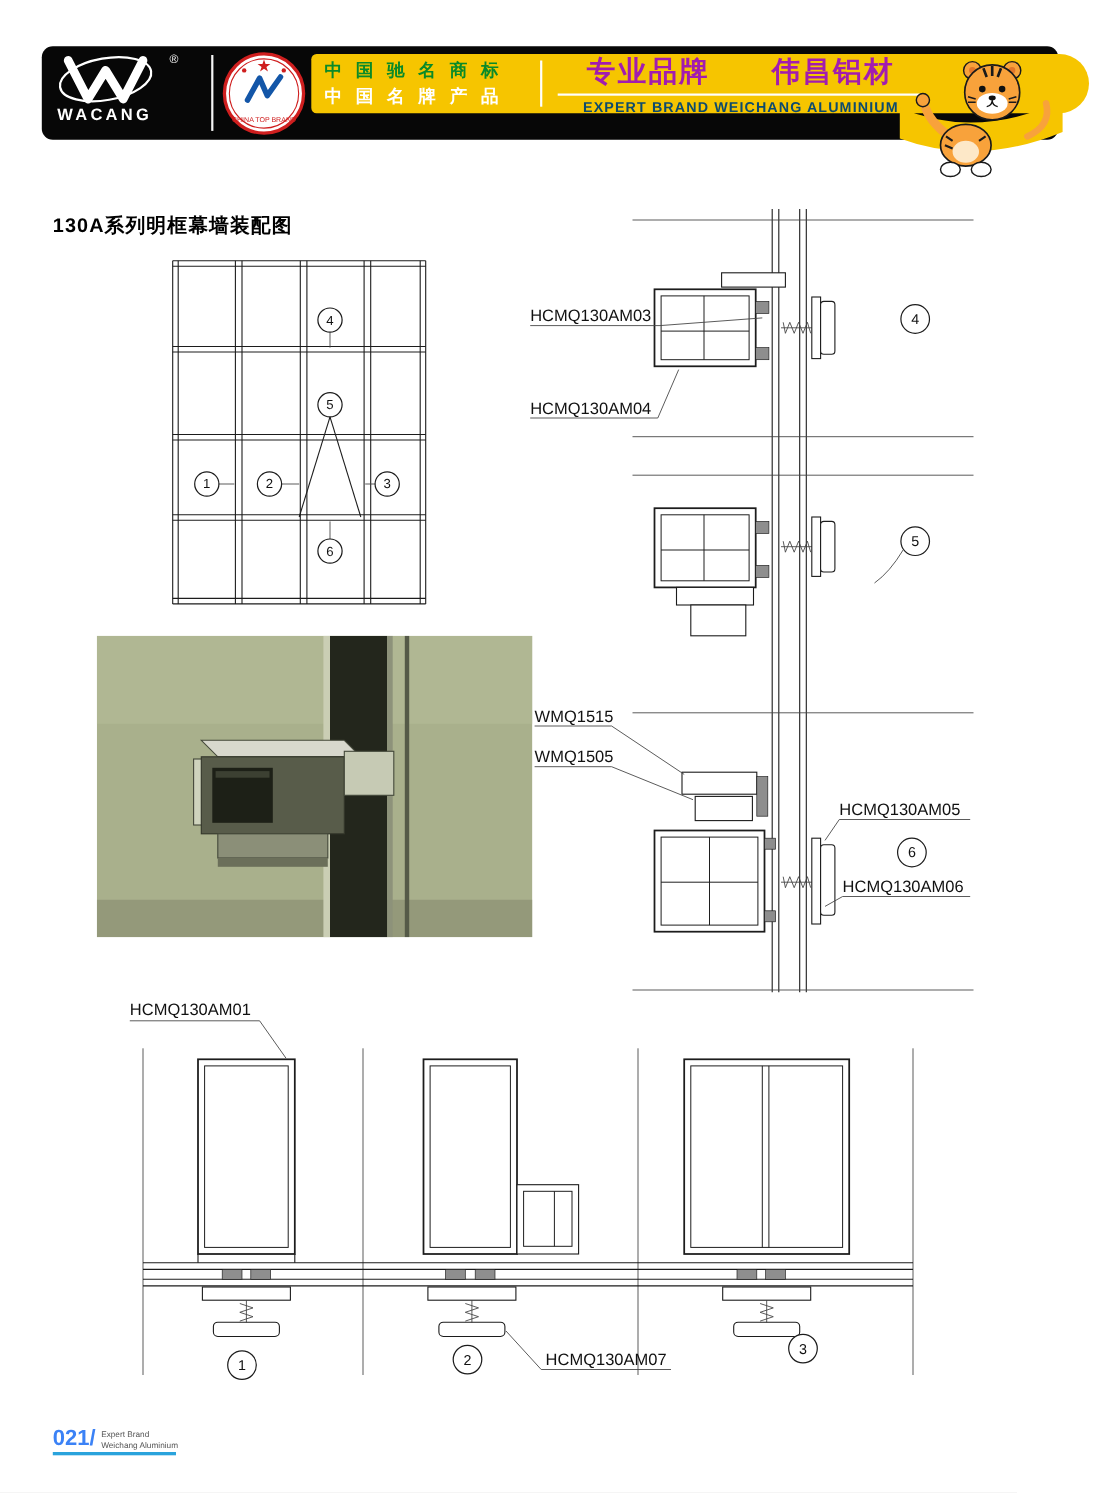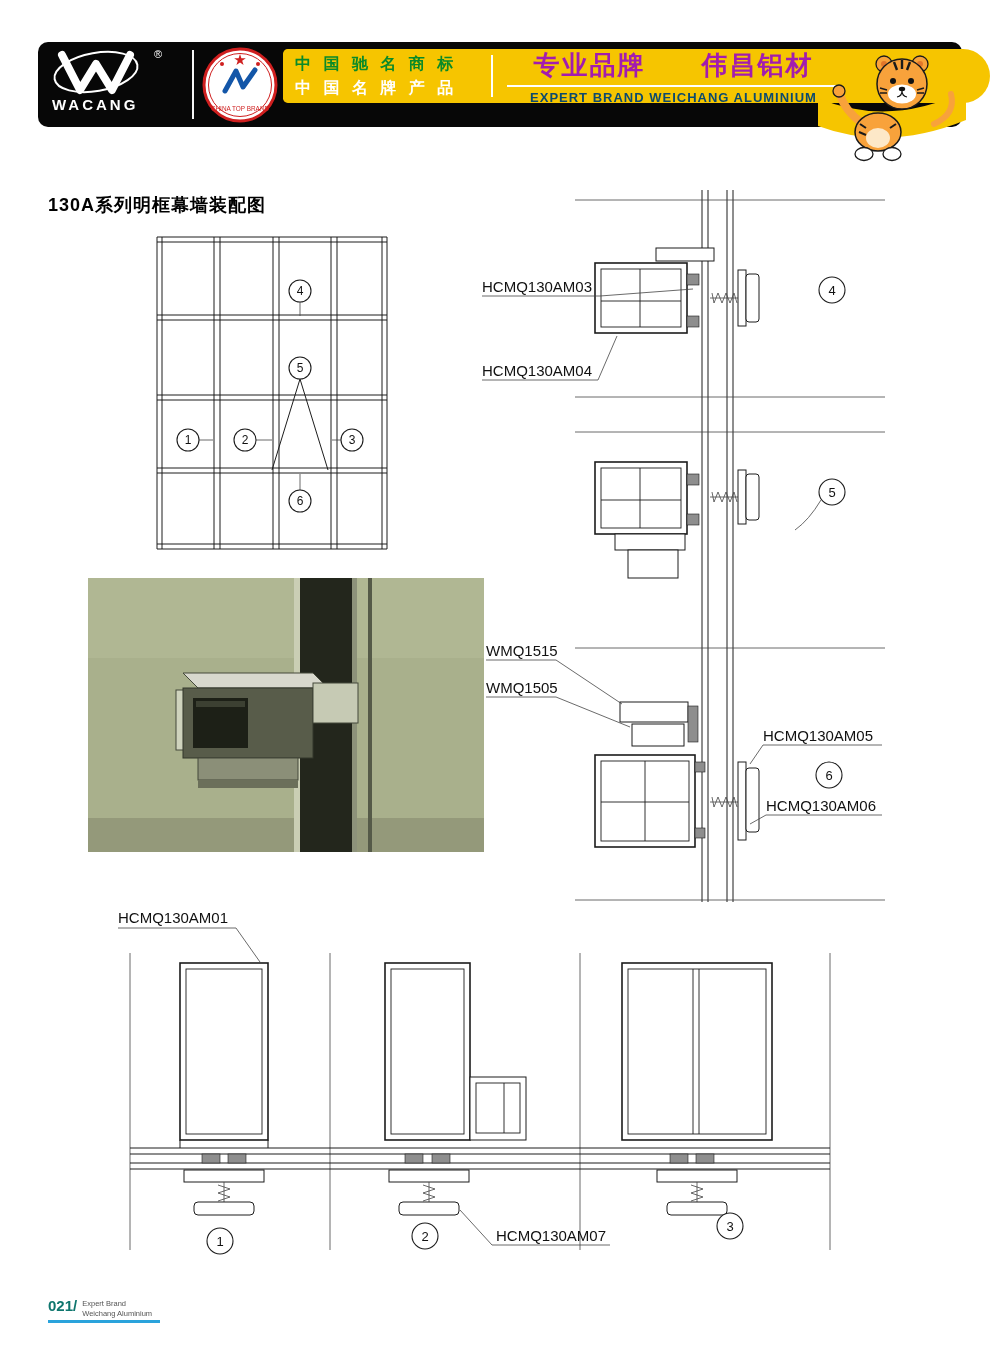--- a/index.html
+++ b/index.html
@@ -43,21 +43,21 @@
   .wrect{ stroke:#1c1c1c; stroke-width:1; fill:#ffffff; }
   .thin { stroke:#444;   stroke-width:0.8; fill:none; }
   .hatch{ fill:#8e8e8e; stroke:#1c1c1c; stroke-width:0.6; }
   .cc   { fill:#fff; stroke:#1c1c1c; stroke-width:1.1; }
   .cnum { font-family:"Liberation Sans",sans-serif; font-size:13px; fill:#111; text-anchor:middle; }
   .cnum-s { font-size:12px; }
   .lbl  { font-family:"Liberation Sans",sans-serif; font-size:15px; fill:#111; }
 
   
   .footer { position:absolute; left:48px; top:1298px; display:flex; align-items:flex-start; gap:5px; }
-  .page-num { color:#0f766e; font-weight:bold; font-size:15px; line-height:1; }
+  .page-num { color:#3b82f6; font-weight:bold; font-size:20px; line-height:1; }
   .footer-tags { font-size:7.5px; color:#555; line-height:1.3; padding-top:1px; }
   .footer-rule { position:absolute; left:48px; top:1320px; width:112px; height:3px; background:#2aa3dc; }
 </style>
 </head>
 <body>
 
 <div class="page">
 
   <div class="header-bar">
     <svg class="logo-svg" width="110" height="50" viewBox="0 0 110 50">

